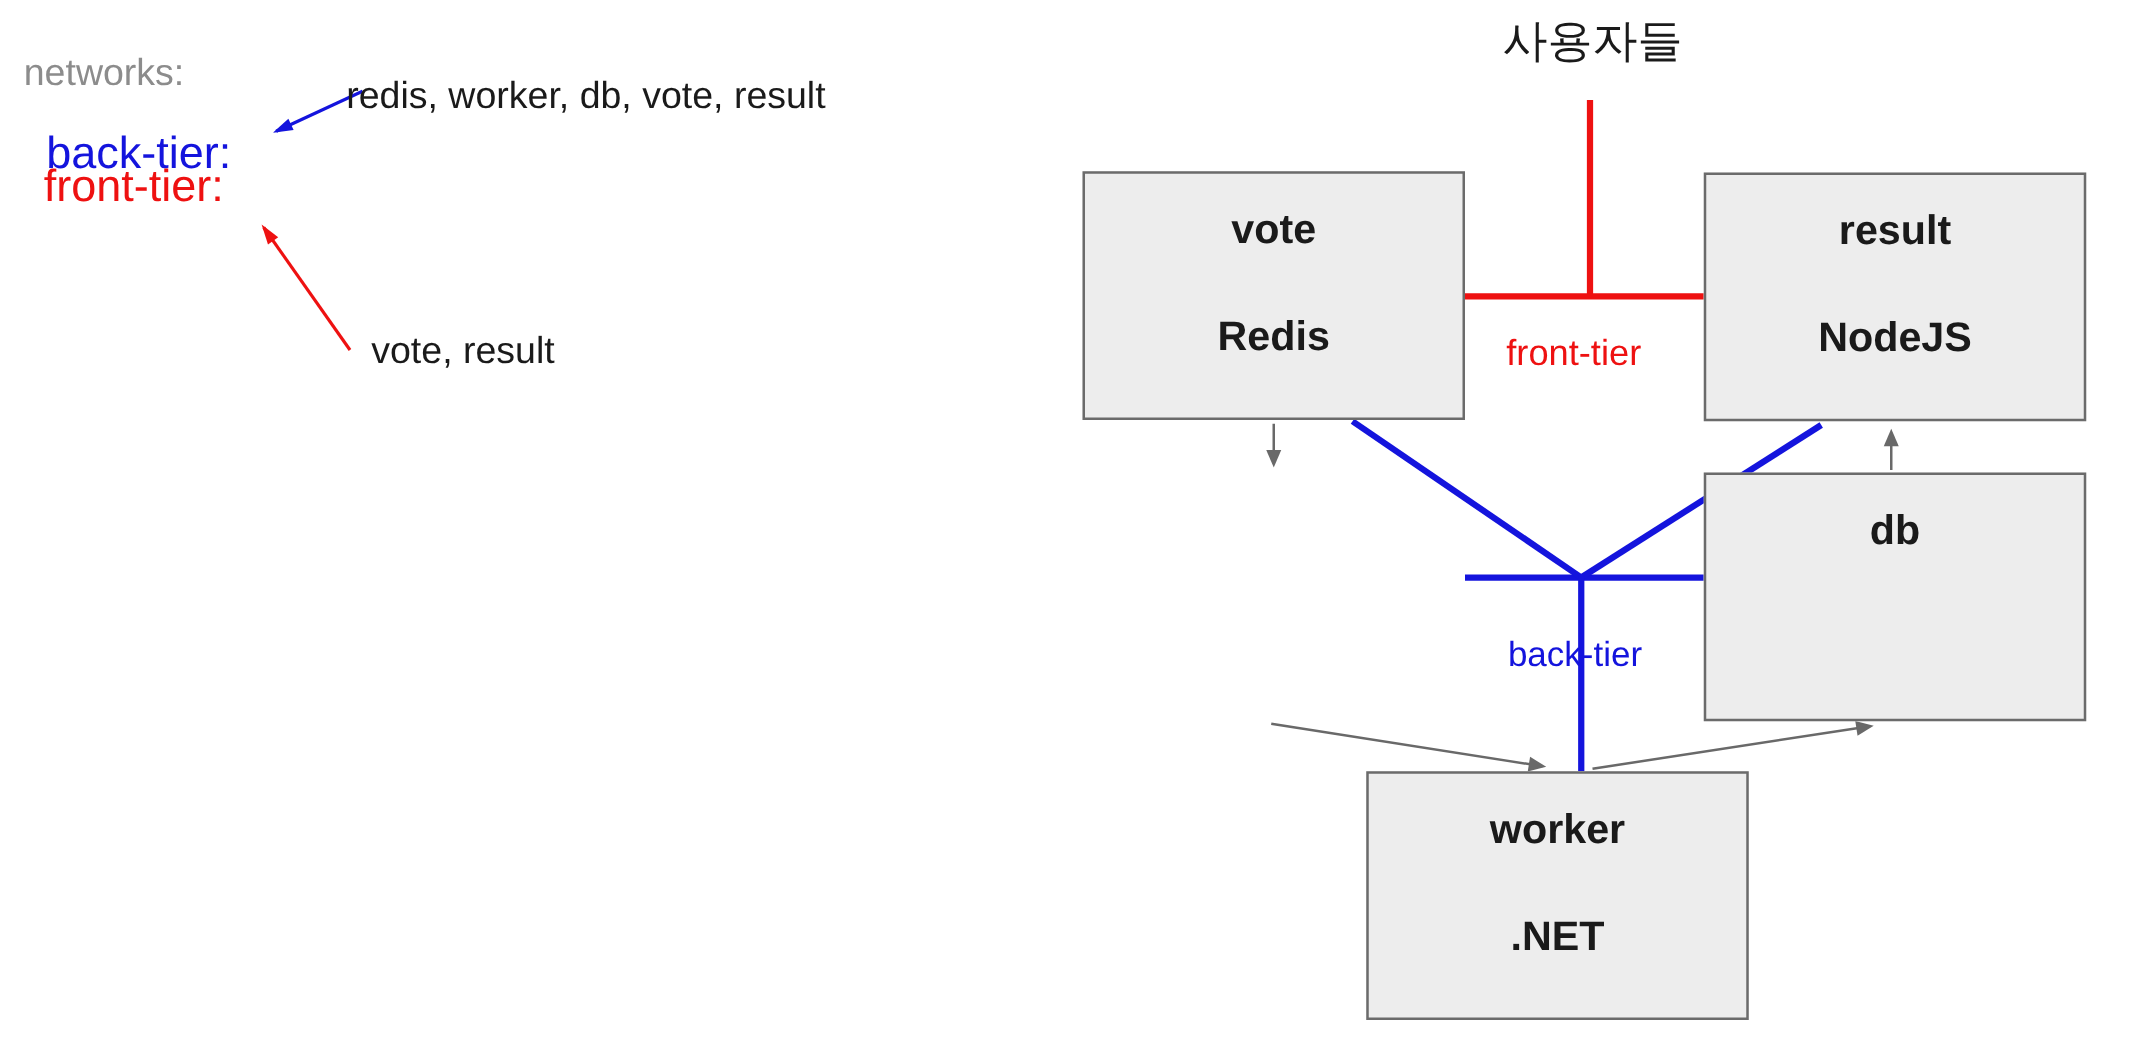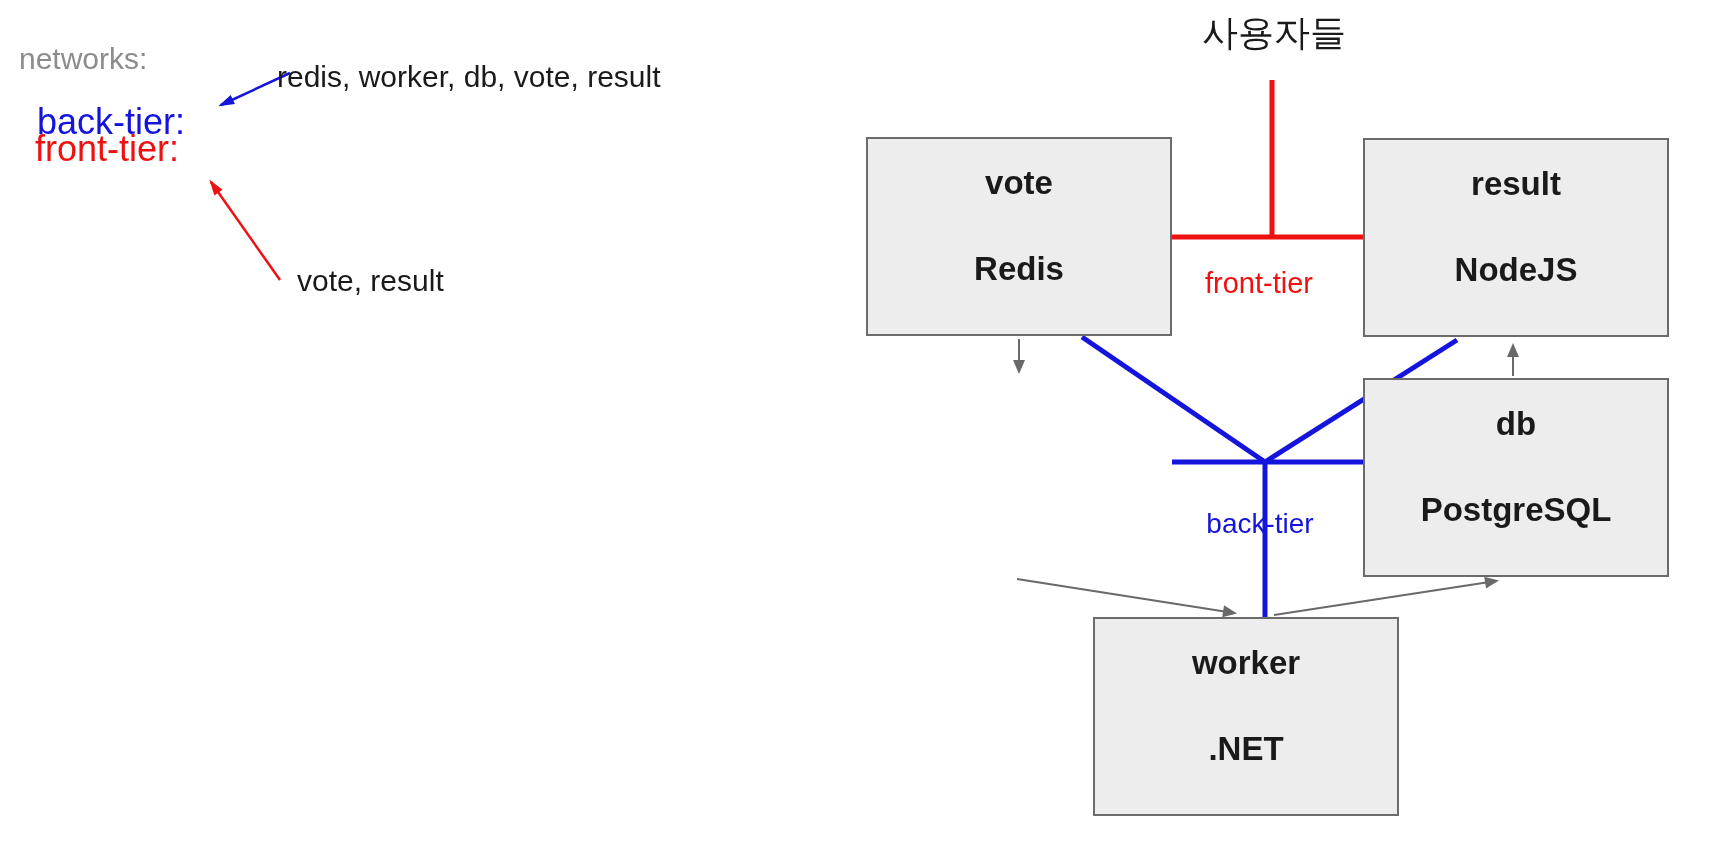--- a/index.html
+++ b/index.html
@@ -110,20 +110,19 @@
   <div class="node node-vote">
     <div class="node-name">vote</div>
     <div class="node-tech">Redis</div>
   </div>
   <div class="node node-result">
     <div class="node-name">result</div>
     <div class="node-tech">NodeJS</div>
   </div>
   <div class="node node-db">
     <div class="node-name">db</div>
-    <div class="node-tech">PostgreSQL</div>
   </div>
   <div class="node node-worker">
     <div class="node-name">worker</div>
     <div class="node-tech">.NET</div>
   </div>
 
 </div>
 
 </body></html>

